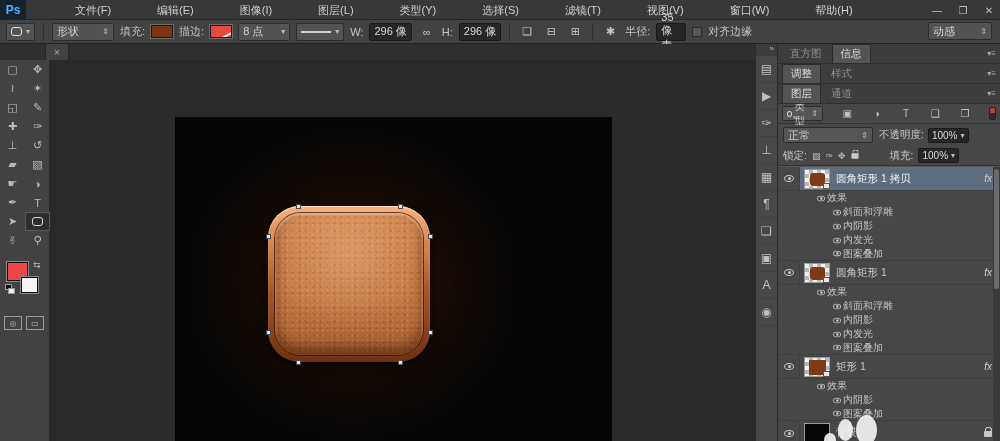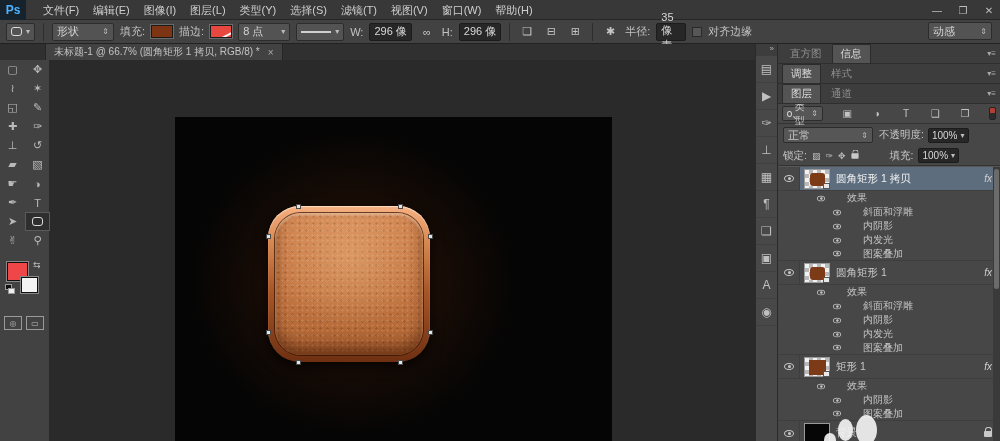--- a/index.html
+++ b/index.html
@@ -3,21 +3,21 @@
 <meta charset="utf-8">
 <style>
   * { margin:0; padding:0; box-sizing:border-box; }
   html,body { width:1000px; height:441px; overflow:hidden; background:#1e1e1e; }
   body { font-family:"Liberation Sans","DejaVu Sans",sans-serif; font-size:11px; color:#c7c7c7; }
   .app { position:relative; width:1000px; height:441px; background:#2a2a2a; }
 
   
   .menubar { position:absolute; left:0; top:0; width:1000px; height:20px; background:#383838; border-bottom:1px solid #262626; display:flex; align-items:center; }
   .pslogo { width:26px; height:38px; background:#16222c; color:#4db3ff; font-weight:bold; font-size:12px; display:flex; align-items:center; justify-content:center; margin-right:10px; }
-  .menu-item { padding:0 7px; height:20px; line-height:20px; color:#cfcfcf; font-size:11px; cursor:default; }
+  .menu-item { padding:0 7px; height:20px; line-height:20px; color:#cfcfcf; font-size:11px; cursor:default;margin-left:32px; }
   .win-controls { position:absolute; right:4px; top:0; height:20px; display:flex; align-items:center; gap:12px; color:#bdbdbd; font-size:10px; }
   .win-controls span { width:14px; text-align:center; }
 
   
   .optionsbar { position:absolute; left:0; top:20px; width:1000px; height:24px; background:#424242; border-bottom:1px solid #222; display:flex; align-items:center; gap:6px; padding-left:6px; }
   .obox { background:#535353; border:1px solid #2c2c2c; border-radius:2px; height:18px; display:flex; align-items:center; padding:0 4px; gap:4px; color:#d2d2d2; }
   .ofield { background:#272727; border:1px solid #1c1c1c; border-radius:2px; height:16px; display:flex; align-items:center; padding:8px 4px; color:#d8d8d8; }
   .olabel { color:#c2c2c2; }
   .swatch { width:22px; height:13px; border:1px solid #1a1a1a; box-shadow:0 0 0 1px #6a6a6a; }
   .swatch.fill-brown { background:#7c3412; }
@@ -99,21 +99,21 @@
   .eye::after { content:""; position:absolute; left:3px; top:1px; width:3px; height:3px; background:#c8c8c8; border-radius:50%; }
   .eye.sm { transform:scale(0.8); }
   .thumb { width:26px; height:20px; border:1px solid #9a9a9a; position:relative;
     background-image:linear-gradient(45deg,#b9b9b9 25%,transparent 25%,transparent 75%,#b9b9b9 75%), linear-gradient(45deg,#b9b9b9 25%,#f2f2f2 25%,#f2f2f2 75%,#b9b9b9 75%);
     background-size:8px 8px; background-position:0 0,4px 4px; }
   .thumb .shape { position:absolute; left:5px; top:3px; width:15px; height:13px; background:#7c3a16; border-radius:3px; }
   .thumb .badge { position:absolute; right:-1px; bottom:-1px; width:7px; height:6px; background:#e8e8e8; border:1px solid #555; }
   .thumb.black { background:#060606; }
   .lname { font-size:10.5px; white-space:nowrap; }
   .fxlab { margin-left:auto; font-style:italic; color:#d0d0d0; font-size:10px; padding-right:4px; }
-  .fx-row { height:14px; display:flex; align-items:center; gap:21px; padding-left:38px; color:#c2c2c2; font-size:10px; }
+  .fx-row { height:14px; display:flex; align-items:center; gap:1px; padding-left:38px; color:#c2c2c2; font-size:10px; }
   .fx-row.item { padding-left:54px; }
   .lock { width:8px; height:6px; background:#c9c9c9; position:relative; border-radius:1px; display:inline-block; }
   .lock::before { content:""; position:absolute; top:-4px; left:1px; width:5px; height:4px; border:1px solid #c9c9c9; border-bottom:none; border-radius:3px 3px 0 0; }
   .scrollbar { position:absolute; right:0; top:0; width:7px; height:281px; background:#3a3a3a; }
   .scroll-thumb { position:absolute; left:1px; top:2px; width:5px; height:120px; background:#6b6b6b; border-radius:3px; }
   .wm { position:absolute; background:#f2f2f2; border-radius:50%; opacity:0.92; }
 </style>
 </head>
 <body>
 
@@ -176,21 +176,20 @@
     <span class="checkbox"></span>
     <span class="olabel">对齐边缘</span>
     <div class="obox ws-switcher" style="width:64px; justify-content:space-between;">
       <span>动感</span>
       <span class="caret">⇕</span>
     </div>
   </div>
 
   <div class="tabbar">
     <div class="doc-tab">
-      <span>未标题-1 @ 66.7% (圆角矩形 1 拷贝, RGB/8) *</span>
       <span class="doc-close">×</span>
     </div>
   </div>
 
   <div class="toolbar">
     <div class="tools">
       <div class="tool">▢</div>
       <div class="tool">✥</div>
       <div class="tool">≀</div>
       <div class="tool">✶</div>

